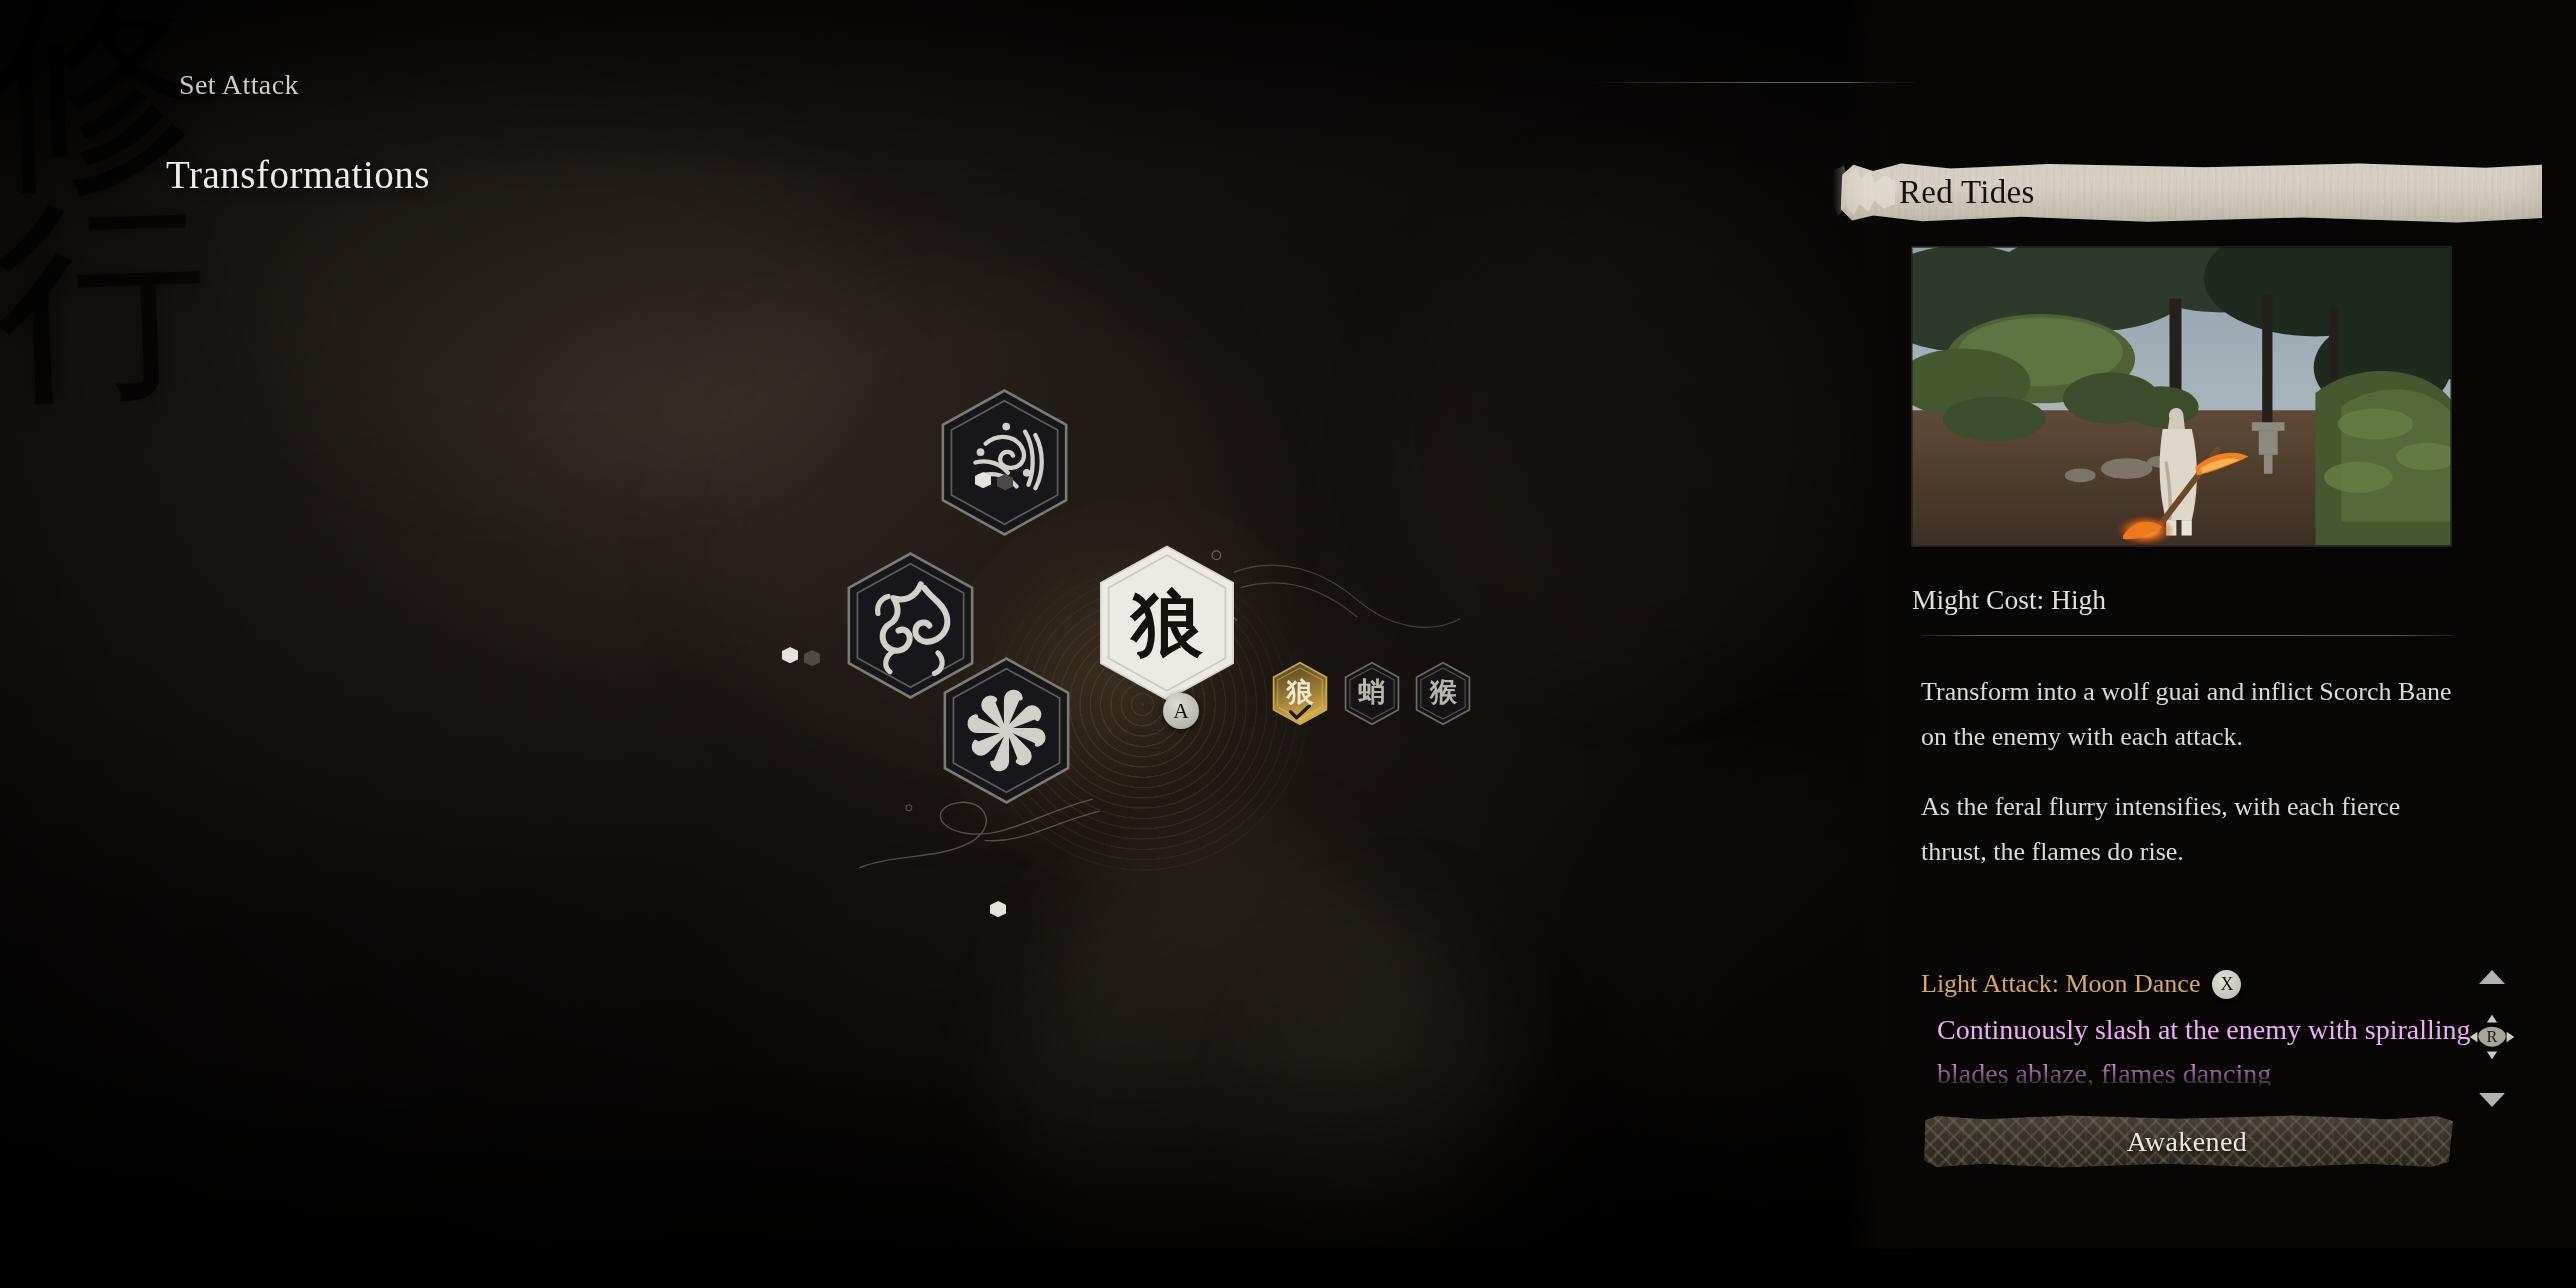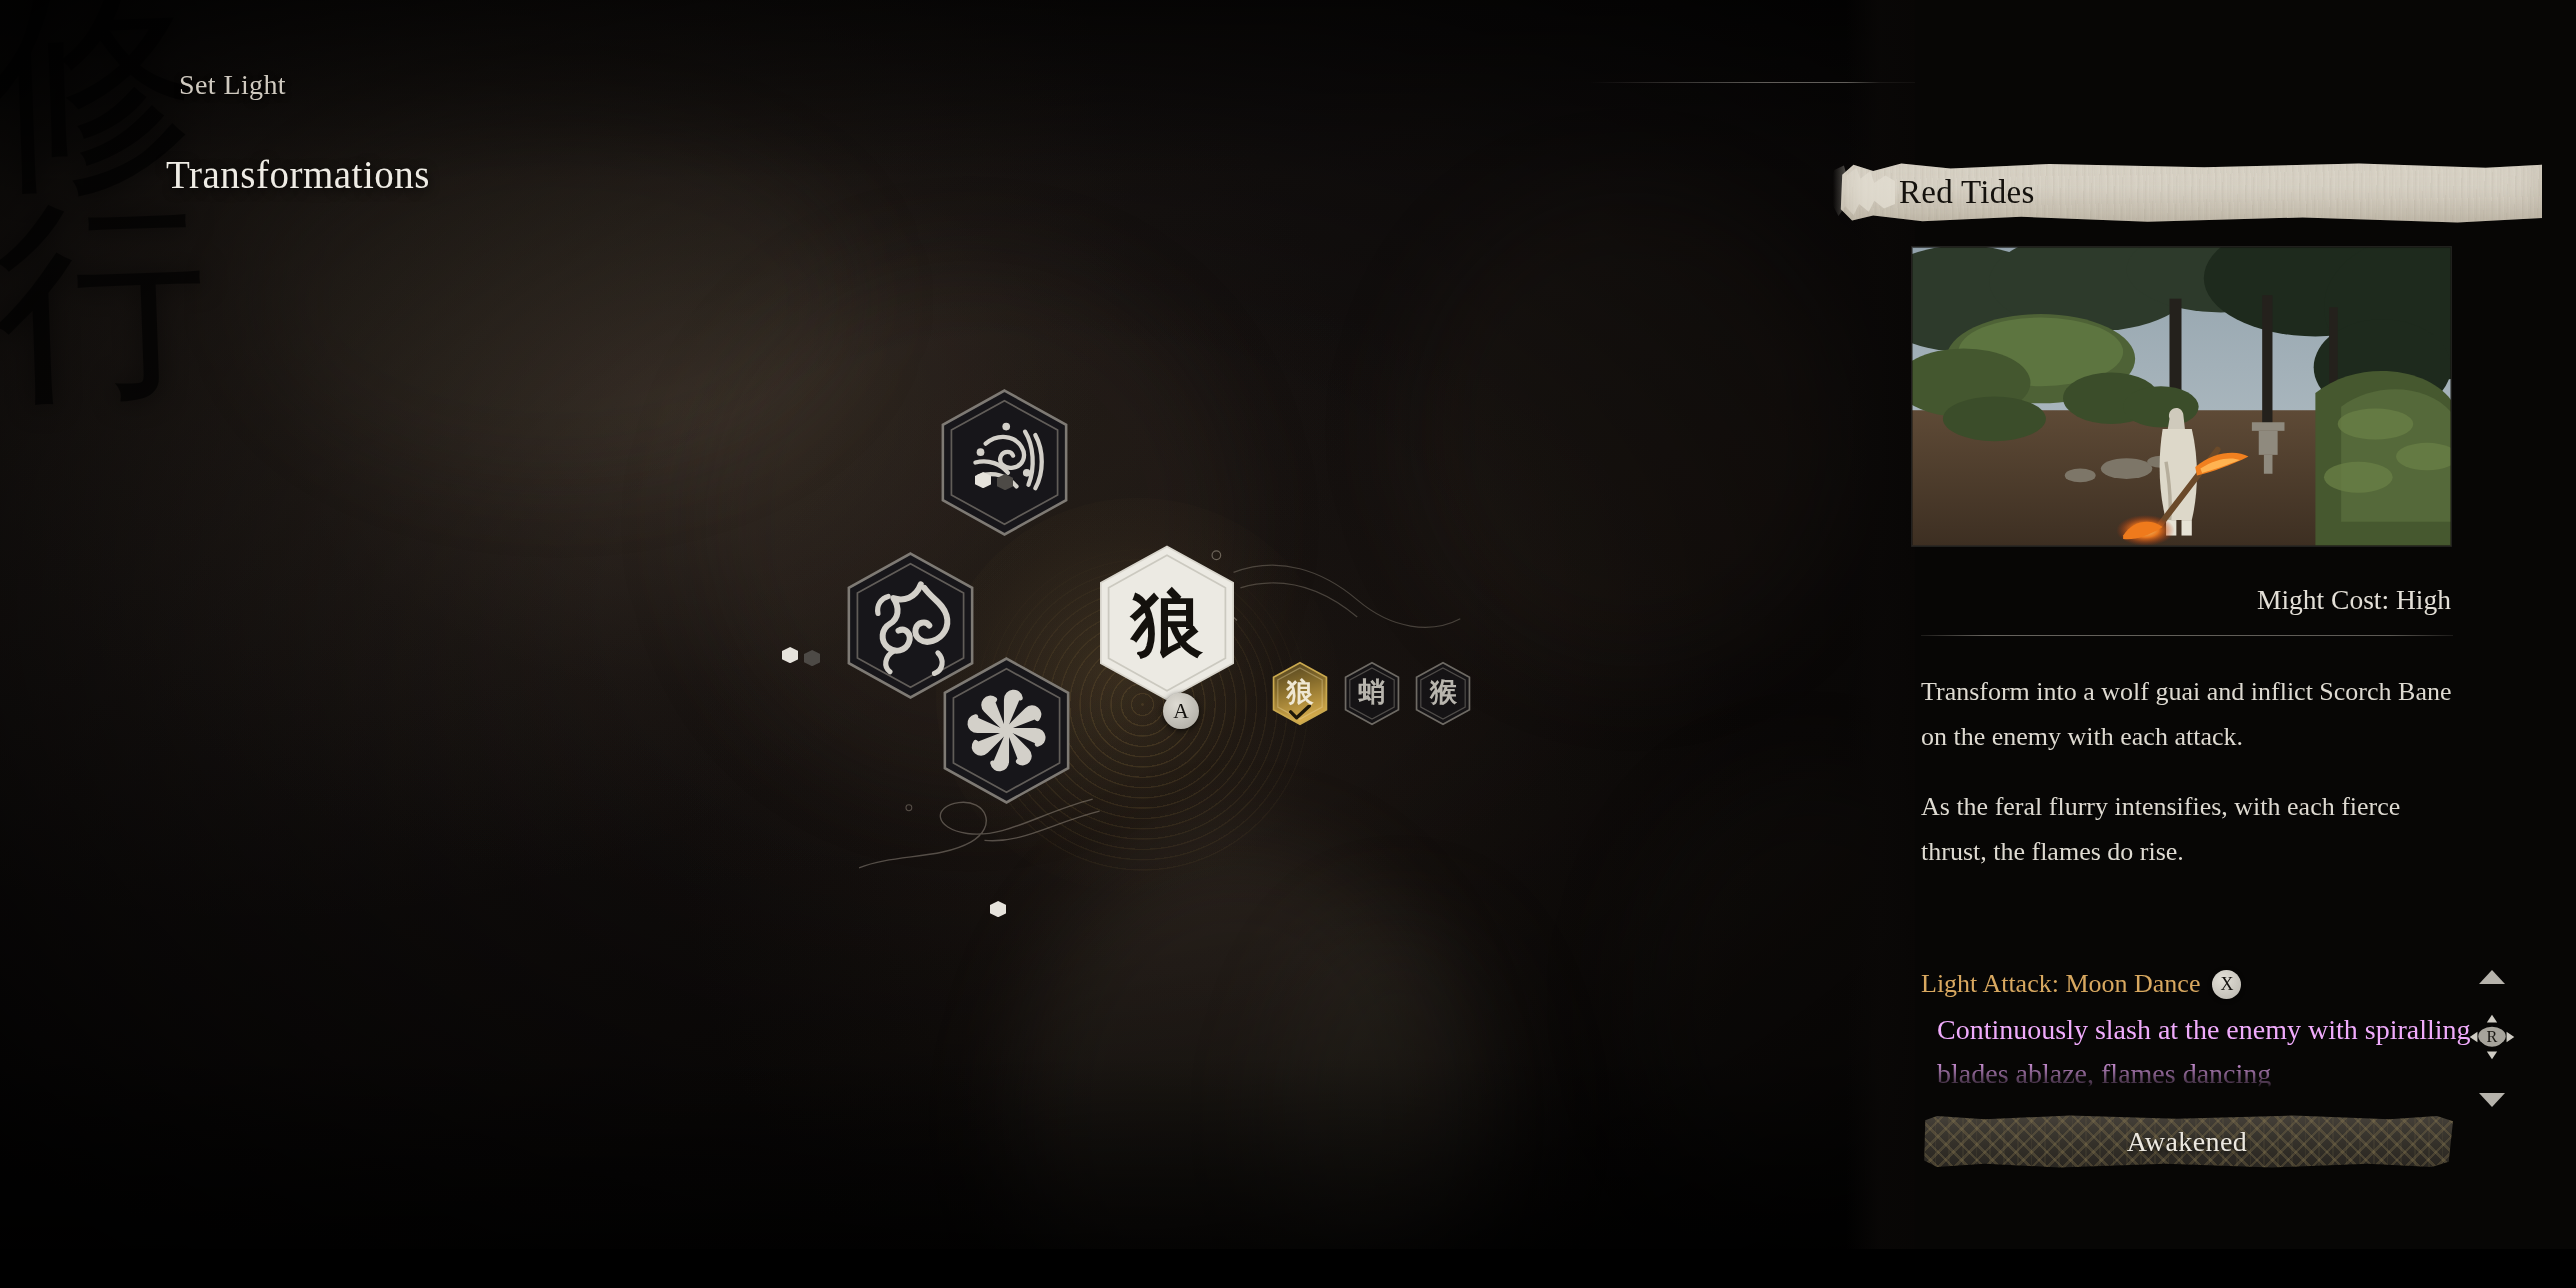--- a/index.html
+++ b/index.html
@@ -181,21 +181,21 @@
 
   .preview{
     position:absolute; left:1912px; top:247px; width:539px; height:299px;
     overflow:hidden;
     box-shadow:0 0 0 0.9px rgba(180,175,165,0.18);
   }
   .preview svg{ display:block; }
 
   .might{
     position:absolute; left:1912px; top:584px; width:539px;
-    text-align:right; font-size:27.5px; color:#e3dfd7;
+    text-align:left; font-size:27.5px; color:#e3dfd7;
   }
   .divider{
     position:absolute; left:1921px; top:635px; width:532px; height:0.9px;
     background:linear-gradient(to right, rgba(150,145,136,0.15), rgba(180,175,166,0.55) 12%, rgba(180,175,166,0.5) 88%, rgba(150,145,136,0.15));
   }
 
   .body-copy{
     position:absolute; left:1921px; top:670px; width:541px;
     font-size:26px; line-height:1.72; color:#dedad1;
   }
@@ -263,21 +263,21 @@
   <div class="blob b5"></div>
   <div class="blob b6"></div>
 
   <div class="watermark">
     <span>修</span>
       <span>行</span>
   </div>
 
   <div class="vignette"></div>
 
-  <div class="kicker">Set Light</div>
+  <div class="kicker">Set Attack</div>
   <div class="page-title">Transformations</div>
 
   <div class="counter">
     <span class="tri-icon">
       <svg viewBox="0 0 100 100" width="39" height="39">
         <g fill="none" stroke="#d5d2ca" stroke-width="7" stroke-linecap="round">
           <path d="M50 50 C 50 26, 32 20, 26 32 C 21 43, 34 50, 50 50 Z"></path>
           <path d="M50 50 C 71 38, 82 50, 74 61 C 67 70, 56 62, 50 50 Z"></path>
           <path d="M50 50 C 56 72, 44 82, 34 74 C 25 66, 36 57, 50 50 Z"></path>
         </g>

